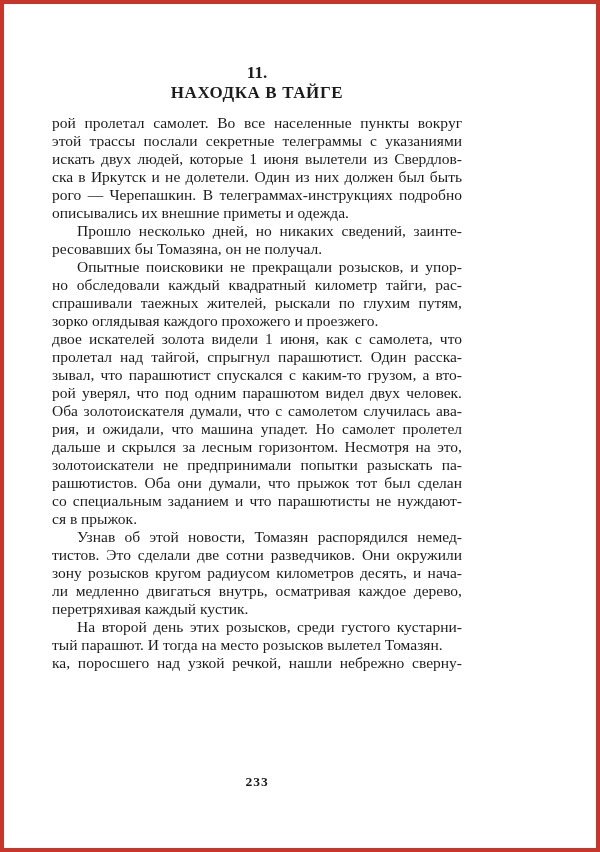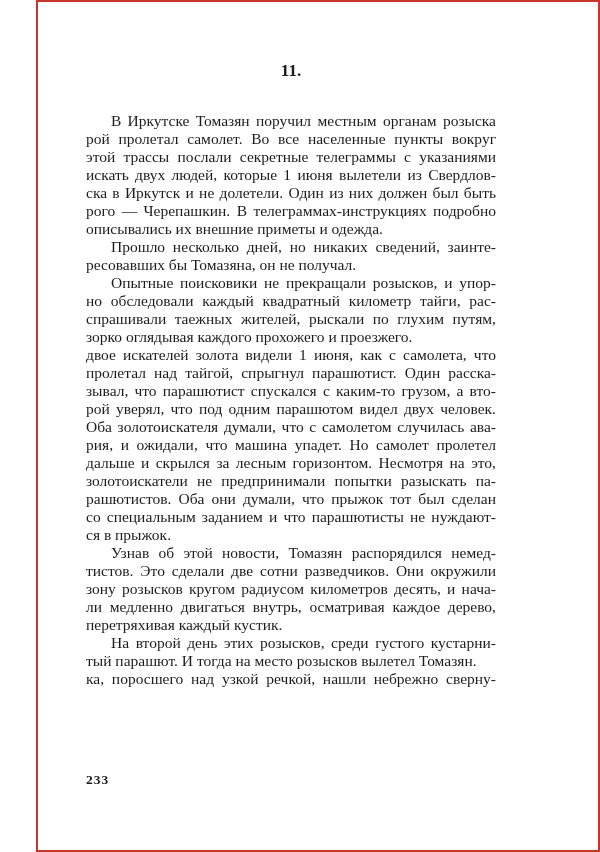--- a/index.html
+++ b/index.html
@@ -8,22 +8,21 @@
     font-family: "Liberation Serif", "DejaVu Serif", serif;
     background: #ffffff;
     color: #1c1c1c;
     position: relative;
     overflow: hidden;
   }
   .page {
     position: absolute;
     inset: 0;
     background: #ffffff;
-    border: 2px solid #22c55e;
-    margin-left: 36px;
+    border: 4px solid #22c55e;
   }
   .text-col {
     position: absolute;
     left: 48px;
     top: 0;
     width: 410px;
     height: 100%;
   }
   .chapter-num {
     position: absolute;
@@ -66,34 +65,35 @@
     text-align-last: left;
   }
   .line.first {
     text-indent: 25px;
   }
   .page-num {
     position: absolute;
     top: 770px;
     left: 0;
     width: 100%;
+    text-align: center;
     font-size: 13.5px;
     font-weight: bold;
     letter-spacing: 1px;
   }
 </style>
 </head>
 <body style="color: rgb(28, 28, 28);">
 
 <div class="page" style="border-color: rgb(200, 54, 43); background: rgb(255, 255, 255);">
   <div class="text-col">
     <div class="chapter-num">11.</div>
+    <div class="chapter-title">НАХОДКА В ТАЙГЕ</div>
     <div class="body-text" id="body-text">
         <div>
-          <div class="line first">В Иркутске Томазян поручил местным органам розыска</div>
           <div class="line">рой пролетал самолет. Во все населенные пункты вокруг</div>
           <div class="line">этой трассы послали секретные телеграммы с указаниями</div>
           <div class="line">искать двух людей, которые 1 июня вылетели из Свердлов-</div>
           <div class="line">ска в Иркутск и не долетели. Один из них должен был быть</div>
           <div class="line">рого — Черепашкин. В телеграммах-инструкциях подробно</div>
           <div class="line last">описывались их внешние приметы и одежда.</div>
         </div>
         <div>
           <div class="line first">Прошло несколько дней, но никаких сведений, заинте-</div>
           <div class="line last">ресовавших бы Томазяна, он не получал.</div>

